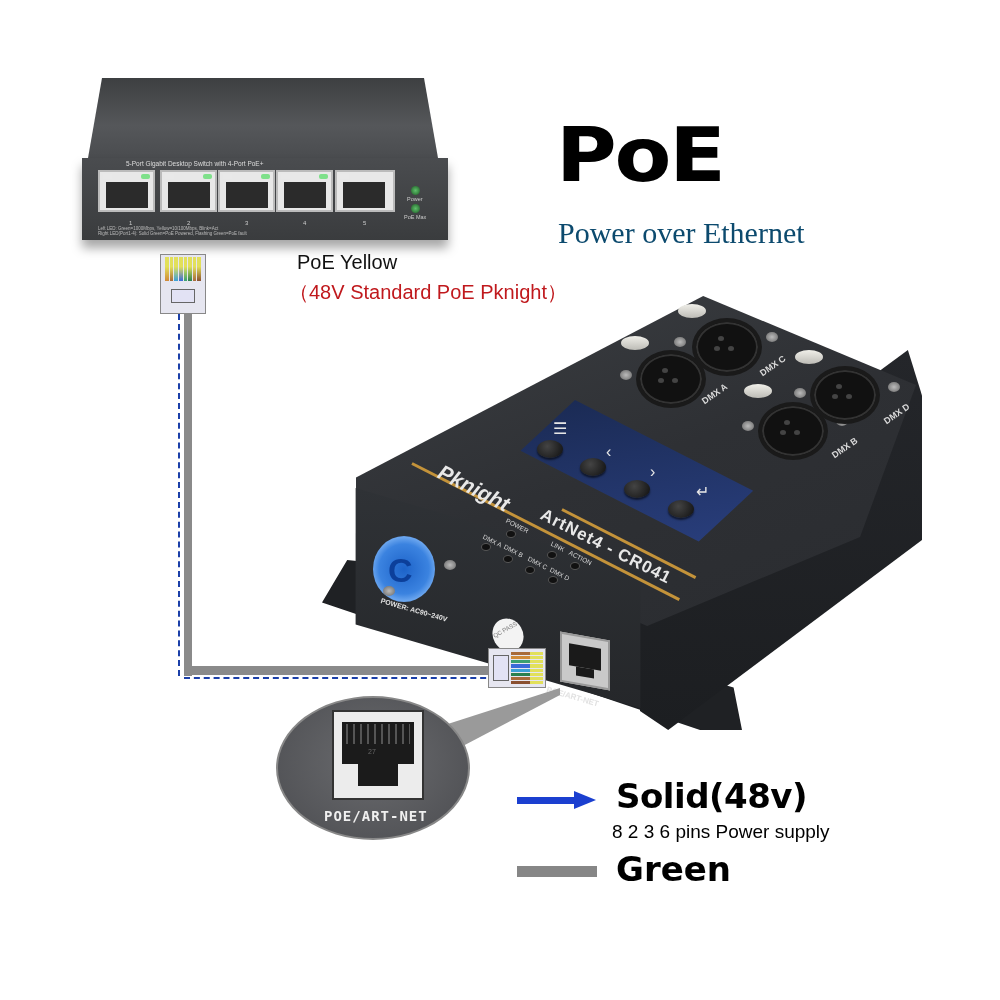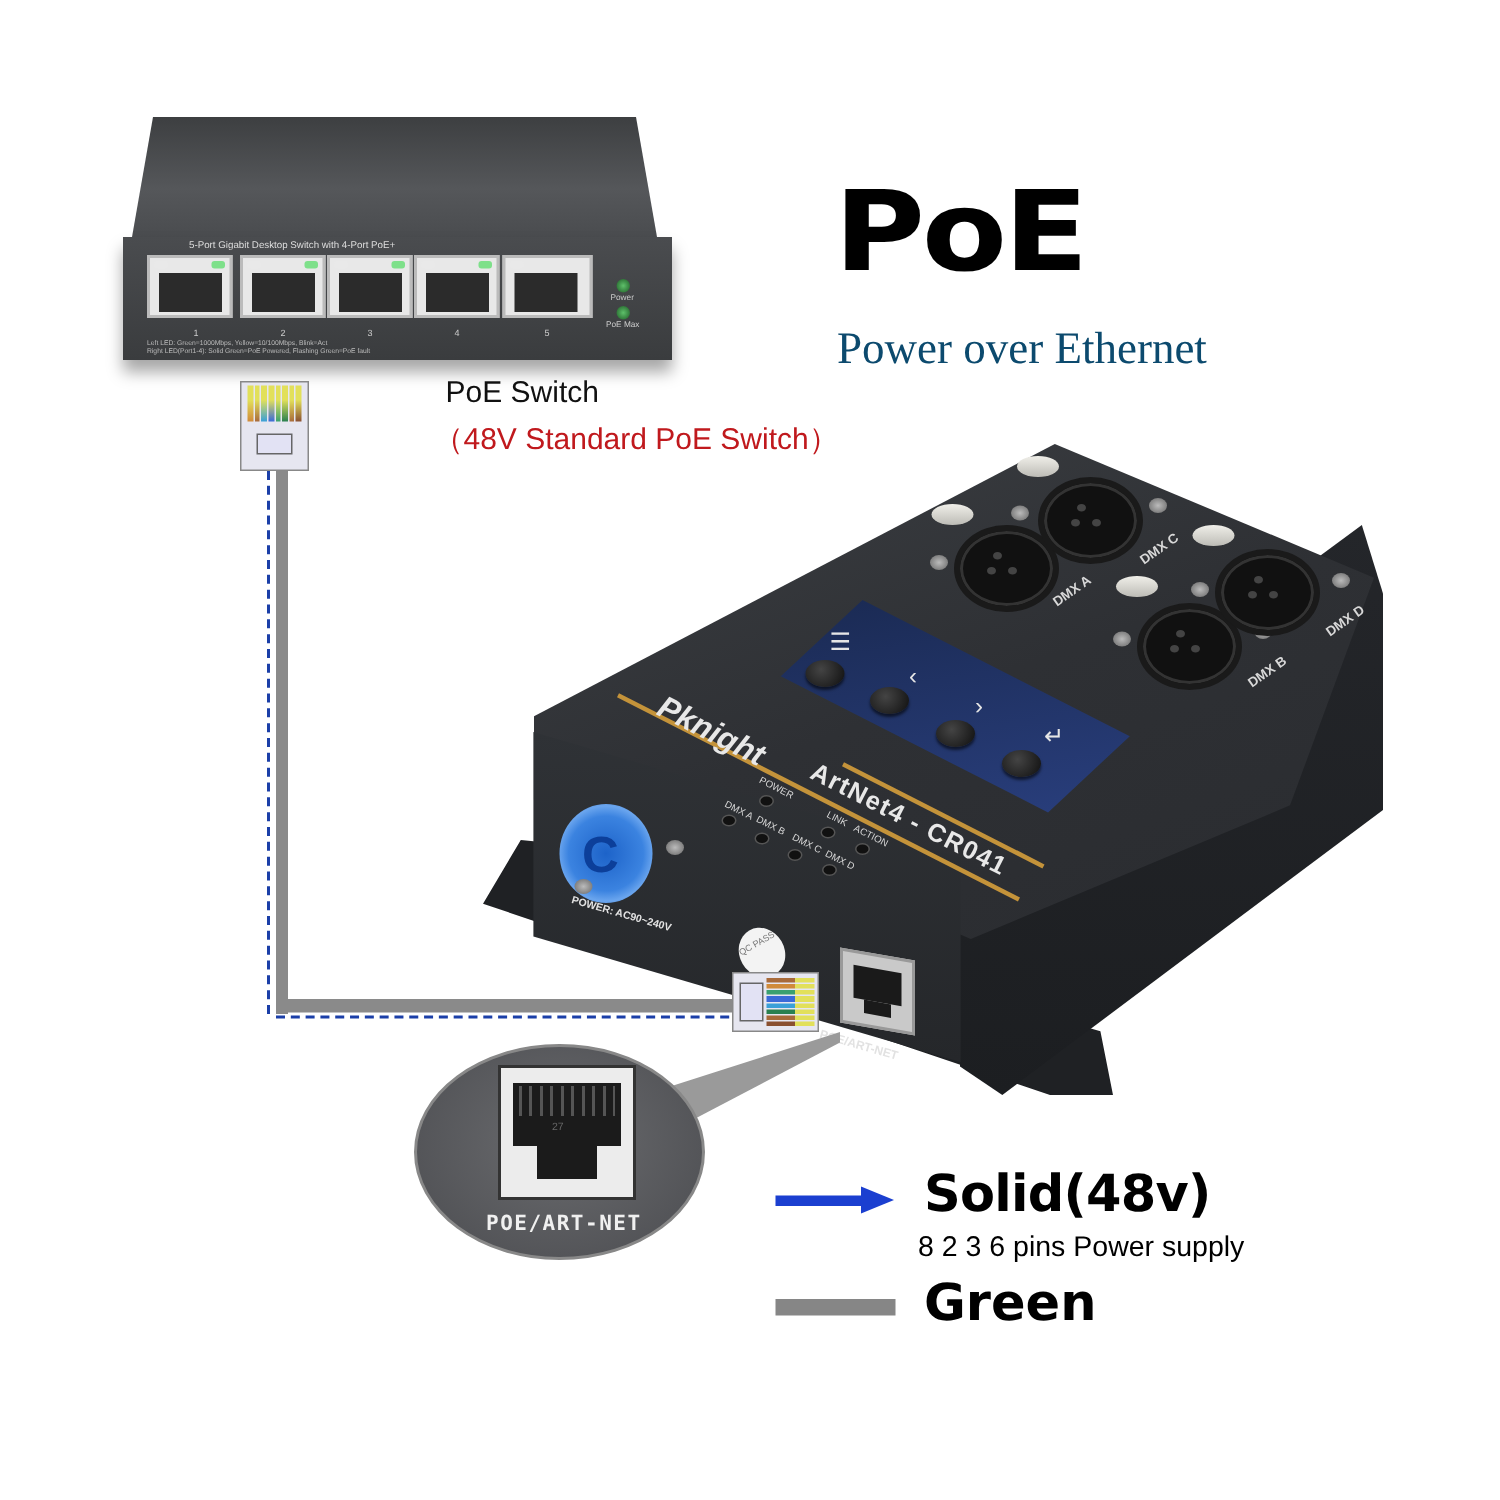--- a/index.html
+++ b/index.html
@@ -134,22 +134,22 @@
   <div class="abs sw-led-label" style="left:407px;top:196px">Power</div>
   <div class="abs sw-led" style="left:411px;top:204px"></div>
   <div class="abs sw-led-label" style="left:404px;top:214px">PoE Max</div>
 
   <div class="abs switch-legend">
     <div>Left LED:  Green=1000Mbps, Yellow=10/100Mbps, Blink=Act</div>
     <div>Right LED(Port1-4):  Solid Green=PoE Powered, Flashing Green=PoE fault</div>
   </div>
 </div>
 
-<div class="abs sw-caption">PoE Switch</div>
-<div class="abs sw-caption-red">（48V Standard PoE Switch）</div>
+<div class="abs sw-caption">PoE Yellow</div>
+<div class="abs sw-caption-red">（48V Standard PoE Pknight）</div>
 
 <div class="abs cable-v"></div>
 <div class="abs cable-h"></div>
 <div class="abs power-v"></div>
 <div class="abs power-h"></div>
 
 <div class="abs plug" style="left:160px;top:254px;width:46px;height:60px">
   <div class="pins abs" style="left:4px;top:2px;width:36px;height:24px">
     <span style="background:linear-gradient(#e2e05a 40%,#d08a3a)"></span>
       <span style="background:linear-gradient(#e2e05a 40%,#a86a3a)"></span>

